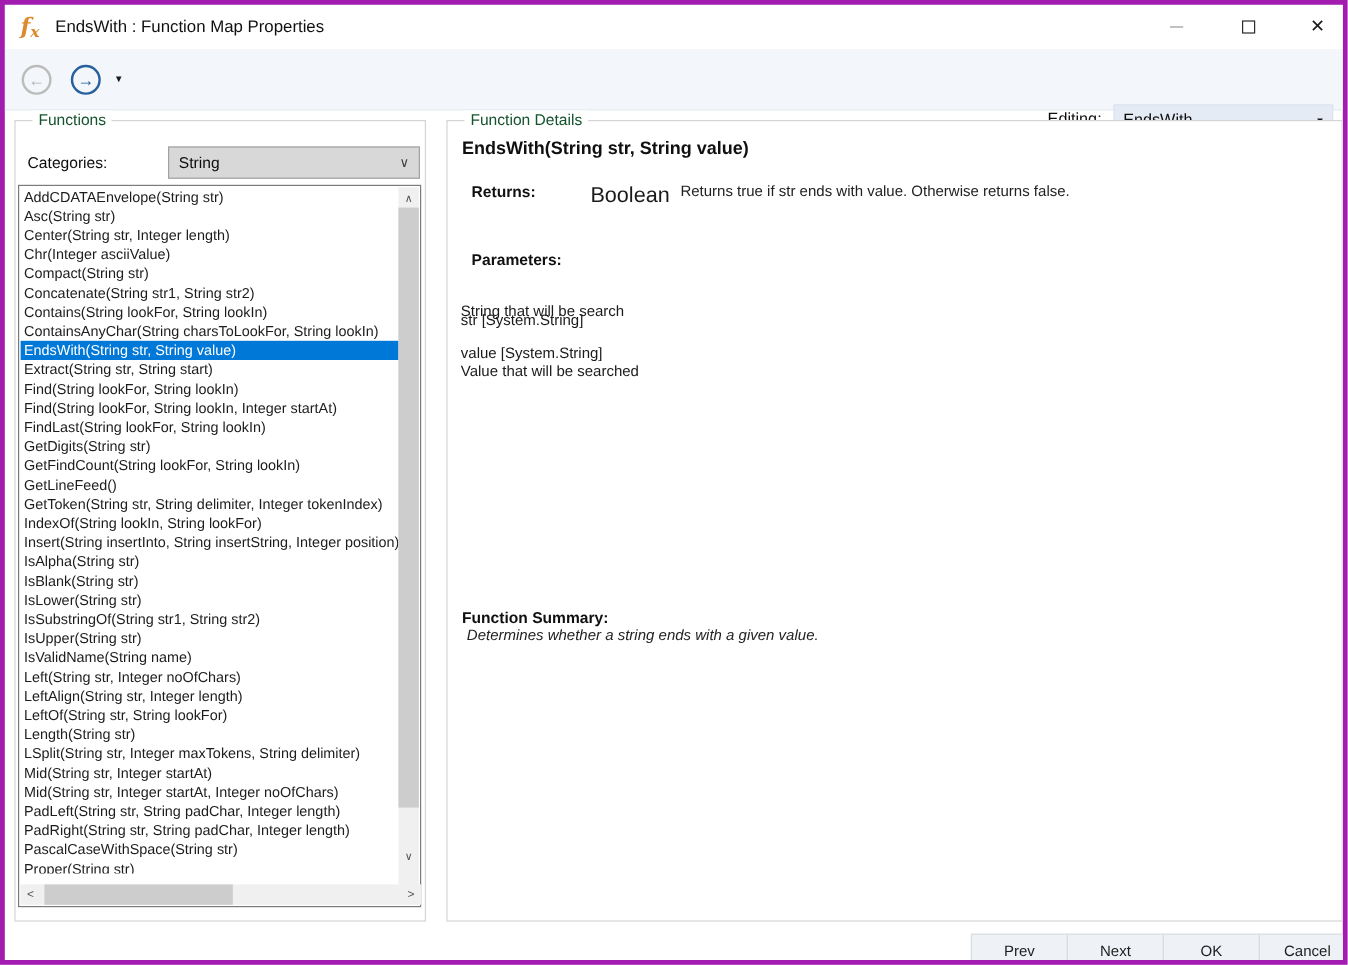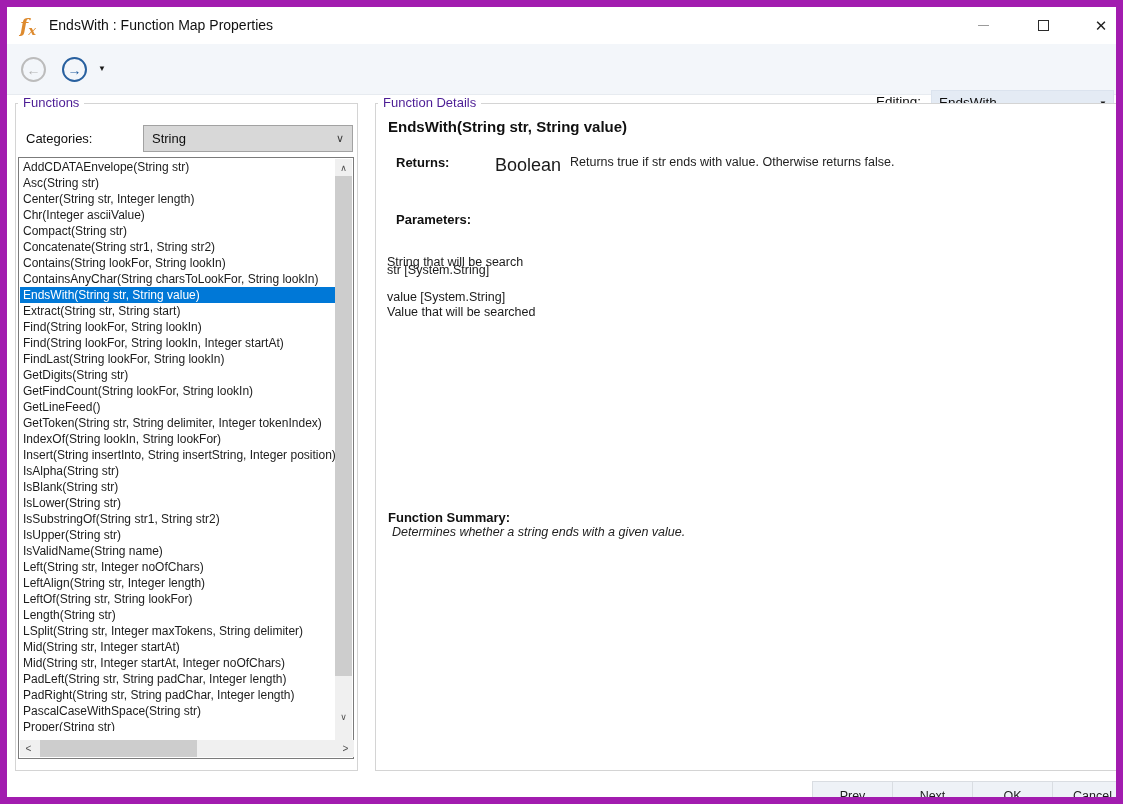--- a/index.html
+++ b/index.html
@@ -1,18 +1,18 @@
 <!DOCTYPE html>
 <html><head>
 <meta charset="utf-8">
 <style>
   * { box-sizing: border-box; margin: 0; padding: 0; }
   body { font-family: "Liberation Sans", sans-serif; background: #fff; }
   .window { position: relative; width: 1123px; height: 804px; background: #fff;
-            border: 7px solid #a21caf; overflow: hidden; }
+            border: 4px solid #a21caf; overflow: hidden; }
 
   
   .titlebar { position: absolute; top: 0; left: 0; right: 0; height: 37px; background: #fff; }
   .fx-icon { position: absolute; left: 13px; top: 6px; color: #dd8a2e;
              font-family: "DejaVu Serif", serif; font-style: italic; font-weight: bold;
              font-size: 19px; line-height: 24px; }
   .fx-icon .sub { font-size: 13px; vertical-align: -3px; }
   .title-text { position: absolute; left: 42px; top: 10px; font-size: 14px; color: #101010; }
   .win-btn { position: absolute; top: 0; width: 46px; height: 37px;
              display: flex; align-items: center; justify-content: center; cursor: default; }
@@ -35,22 +35,22 @@
   .editing-combo { position: absolute; left: 924px; top: 46px; width: 183px; height: 25px;
                    background: #e4ebf4; border: 1px solid #dbe3ee;
                    font-size: 13.5px; color: #0d0d0d; display: flex; align-items: center;
                    padding-left: 7px; }
   .editing-combo .caret { position: absolute; right: 6px; top: 8px; font-size: 8px; color: #1a1a1a; }
 
   
   .groupbox { position: absolute; border: 1px solid #d4d4d4; background: #fff; }
   .gb-functions { left: 8px; top: 96px; width: 343px; height: 668px; }
   .gb-details { left: 368px; top: 96px; width: 747px; height: 668px; }
-  .gb-label { position: absolute; top: -9px; left: 2px; background: #fff; padding: 0 5px;
-              font-size: 13px; color: #4c1d95; }
+  .gb-label { position: absolute; top: -9px; left: 14px; background: #fff; padding: 0 5px;
+              font-size: 13px; color: #14532d; }
 
   
   .cat-label { position: absolute; left: 10px; top: 27px; font-size: 13px; color: #0d0d0d; }
   .cat-combo { position: absolute; left: 127px; top: 21px; width: 210px; height: 27px;
                background: #d8d8d8; border: 1px solid #a2a2a2; font-size: 13px; color: #0d0d0d;
                display: flex; align-items: center; padding-left: 8px; }
   .cat-combo .chev { position: absolute; right: 8px; top: 6px; font-size: 11px; color: #3c3c3c; }
 
   
   .listbox { position: absolute; left: 2px; top: 53px; width: 336px; height: 602px;

